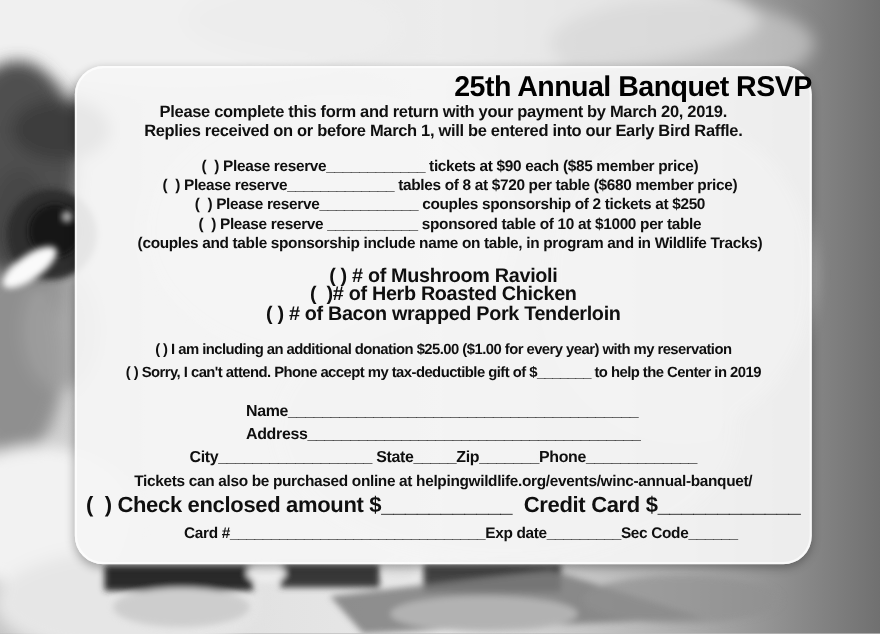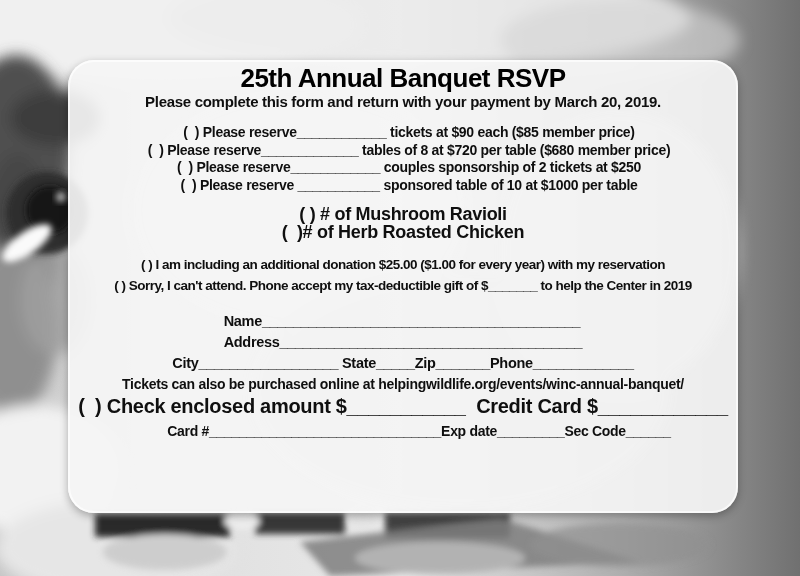--- a/index.html
+++ b/index.html
@@ -12,21 +12,21 @@
   .card{
     position:absolute;left:68px;top:60px;width:670px;height:453px;z-index:1;
     background:rgba(245,245,245,0.92);
     border-radius:26px;
     box-shadow:0 3px 9px rgba(0,0,0,0.30), inset 0 0 0 2px rgba(255,255,255,0.65);
     box-sizing:border-box;padding-top:3px;
     color:#0f0f0f;font-weight:bold;letter-spacing:-0.3px;
   }
   .line{white-space:pre;text-align:center;}
   .title{
-    margin:0;font-size:26px;line-height:30px;text-align:center;
+    margin:0;font-size:26px;line-height:30px;text-align:right;
     letter-spacing:-0.5px;color:#000;
   }
   .intro .line{font-size:15px;line-height:18px;}
   .reserve{margin-top:13px;}
   .reserve .line{font-size:14px;line-height:17.5px;padding-left:12px;}
   .meals{margin-top:12px;}
   .meals .line{font-size:18px;line-height:17.5px;}
   .donation{margin-top:13px;}
   .donation .line{font-size:13.5px;line-height:21px;letter-spacing:-0.5px;}
   .contact{margin-top:15px;}
@@ -104,32 +104,35 @@
     </g>
   </svg>
 </div>
 
 <div class="card">
 
   <h1 class="title">25th Annual Banquet RSVP</h1>
 
   <div class="intro">
     <div class="line">Please complete this form and return with your payment by March 20, 2019.</div>
+    <div class="line">Replies received on or before March 1, will be entered into our Early Bird Raffle.</div>
   </div>
 
   <div class="reserve">
     <div class="line"><span>(  ) </span><span>Please reserve</span><span>____________</span><span> tickets at $90 each ($85 member price)</span></div>
     <div class="line"><span>(  ) </span><span>Please reserve</span><span>_____________</span><span> tables of 8 at $720 per table ($680 member price)</span></div>
     <div class="line"><span>(  ) </span><span>Please reserve</span><span>____________</span><span> couples sponsorship of 2 tickets at $250</span></div>
     <div class="line"><span>(  ) </span><span>Please reserve </span><span>___________</span><span> sponsored table of 10 at $1000 per table</span></div>
+    <div class="line">(couples and table sponsorship include name on table, in program and in Wildlife Tracks)</div>
   </div>
 
   <div class="meals">
     <div class="line"><span>( ) </span><span># of Mushroom Ravioli</span></div>
     <div class="line"><span>(  )</span><span># of Herb Roasted Chicken</span></div>
+    <div class="line"><span>( ) </span><span># of Bacon wrapped Pork Tenderloin</span></div>
   </div>
 
   <div class="donation">
     <div class="line"><span>( ) </span><span>I am including an additional donation $25.00 ($1.00 for every year) with my reservation</span></div>
     <div class="line"><span>( ) </span><span>Sorry, I can't attend. Phone accept my tax-deductible gift of $</span><span>_______</span><span> to help the Center in 2019</span></div>
   </div>
 
   <div class="contact">
     <div class="name-block">
       <div class="line"><span>Name</span><span>_________________________________________</span></div>

